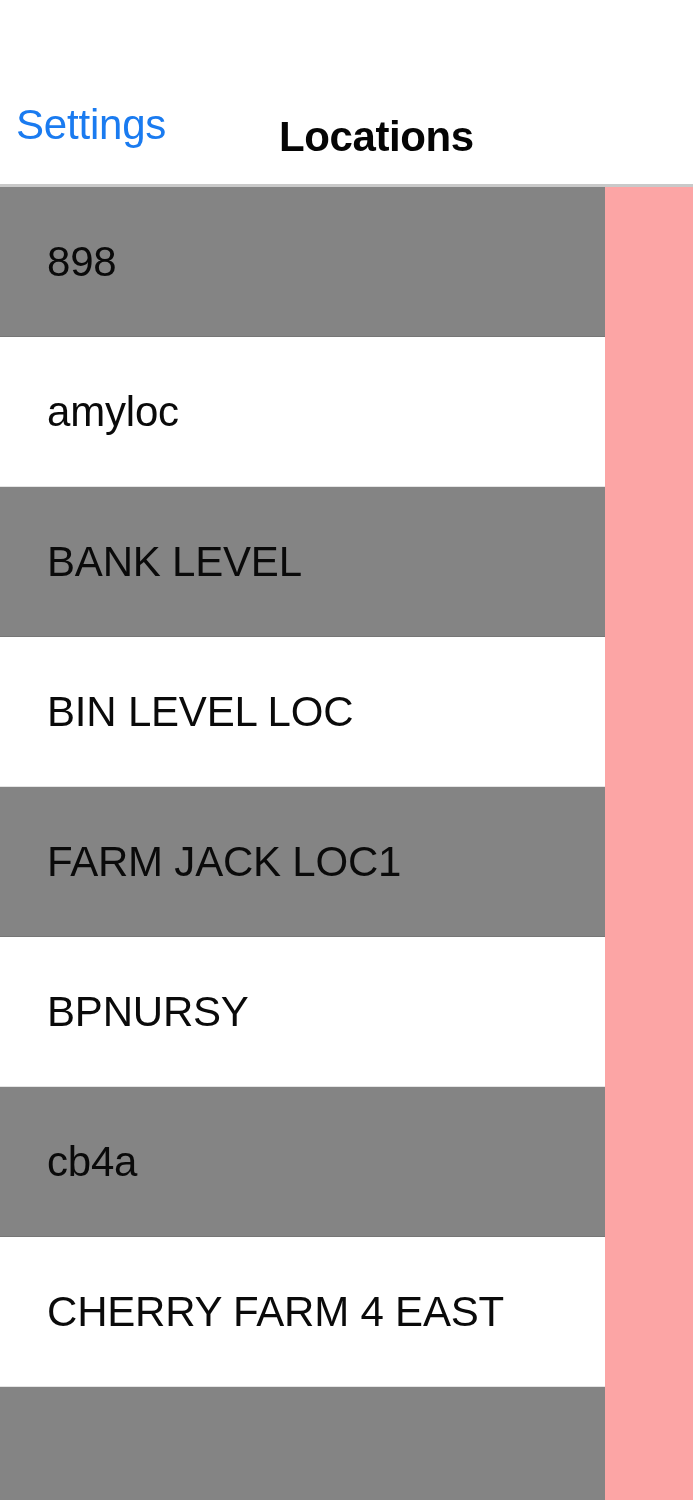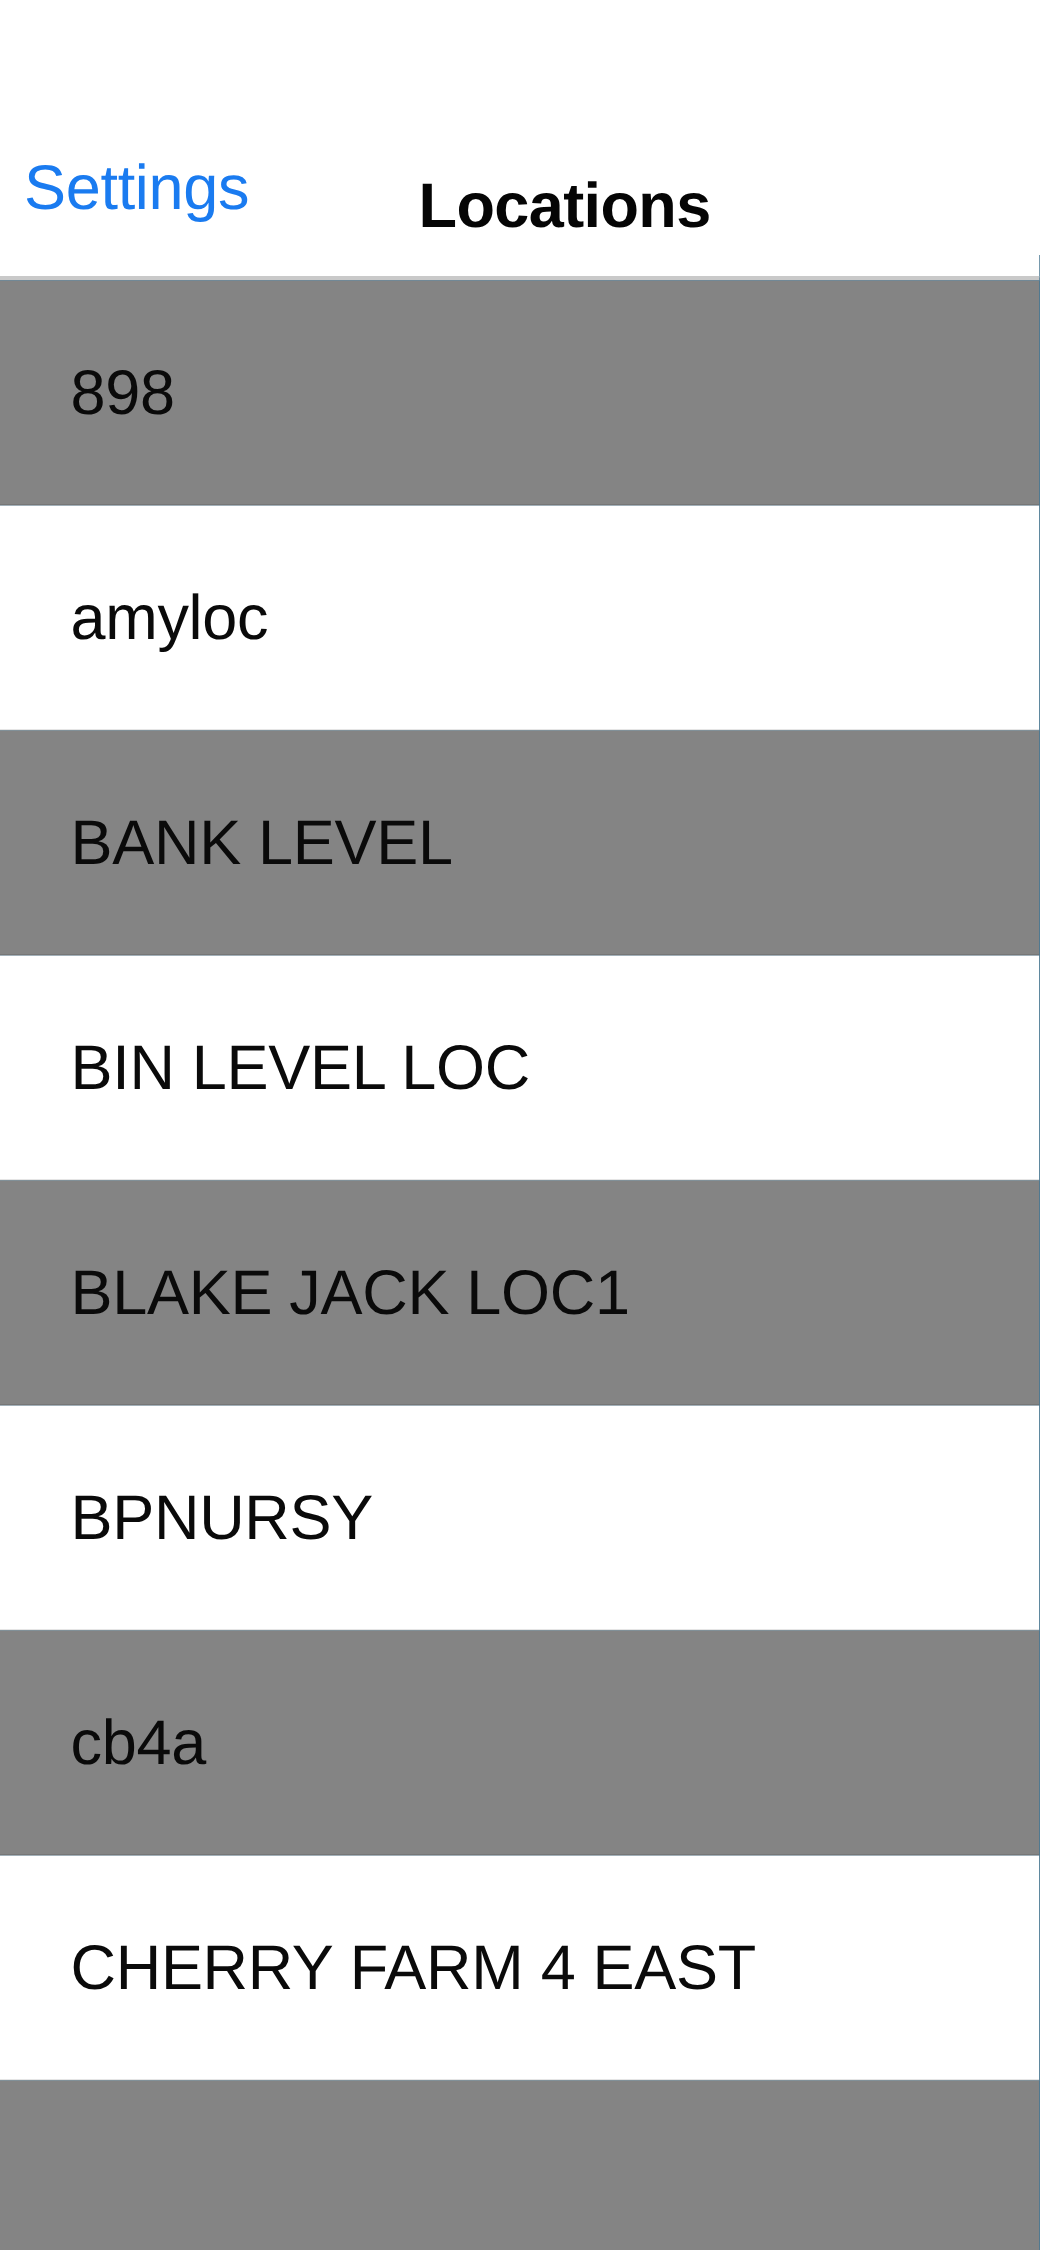--- a/index.html
+++ b/index.html
@@ -12,21 +12,21 @@
     height: 1500px;
     background: #ffffff;
     font-family: "Liberation Sans", sans-serif;
     overflow: hidden;
   }
 
   #app {
     position: relative;
     width: 693px;
     height: 1500px;
-    background: #0c4a6e;
+    background: #fca5a5;
     overflow: hidden;
   }
 
   
   .navbar {
     position: absolute;
     left: 0;
     top: 0;
     width: 693px;
     height: 185px;
@@ -67,21 +67,21 @@
     width: 693px;
     height: 3px;
     background: #c9c9c9;
   }
 
   
   .list {
     position: absolute;
     left: 0;
     top: 187px;
-    width: 693px;
+    width: 605px;
     height: 1313px;
     overflow: hidden;
   }
 
   .list-row {
     position: relative;
     width: 693px;
     height: 150px;
     box-sizing: border-box;
     display: flex;
@@ -126,21 +126,21 @@
       <div class="list-row plain">
         <div class="row-label">amyloc</div>
       </div>
       <div class="list-row shaded">
         <div class="row-label">BANK LEVEL</div>
       </div>
       <div class="list-row plain">
         <div class="row-label">BIN LEVEL LOC</div>
       </div>
       <div class="list-row shaded">
-        <div class="row-label">BLAKE JACK LOC1</div>
+        <div class="row-label">FARM JACK LOC1</div>
       </div>
       <div class="list-row plain">
         <div class="row-label">BPNURSY</div>
       </div>
       <div class="list-row shaded">
         <div class="row-label">cb4a</div>
       </div>
       <div class="list-row plain">
         <div class="row-label">CHERRY FARM 4 EAST</div>
       </div>

